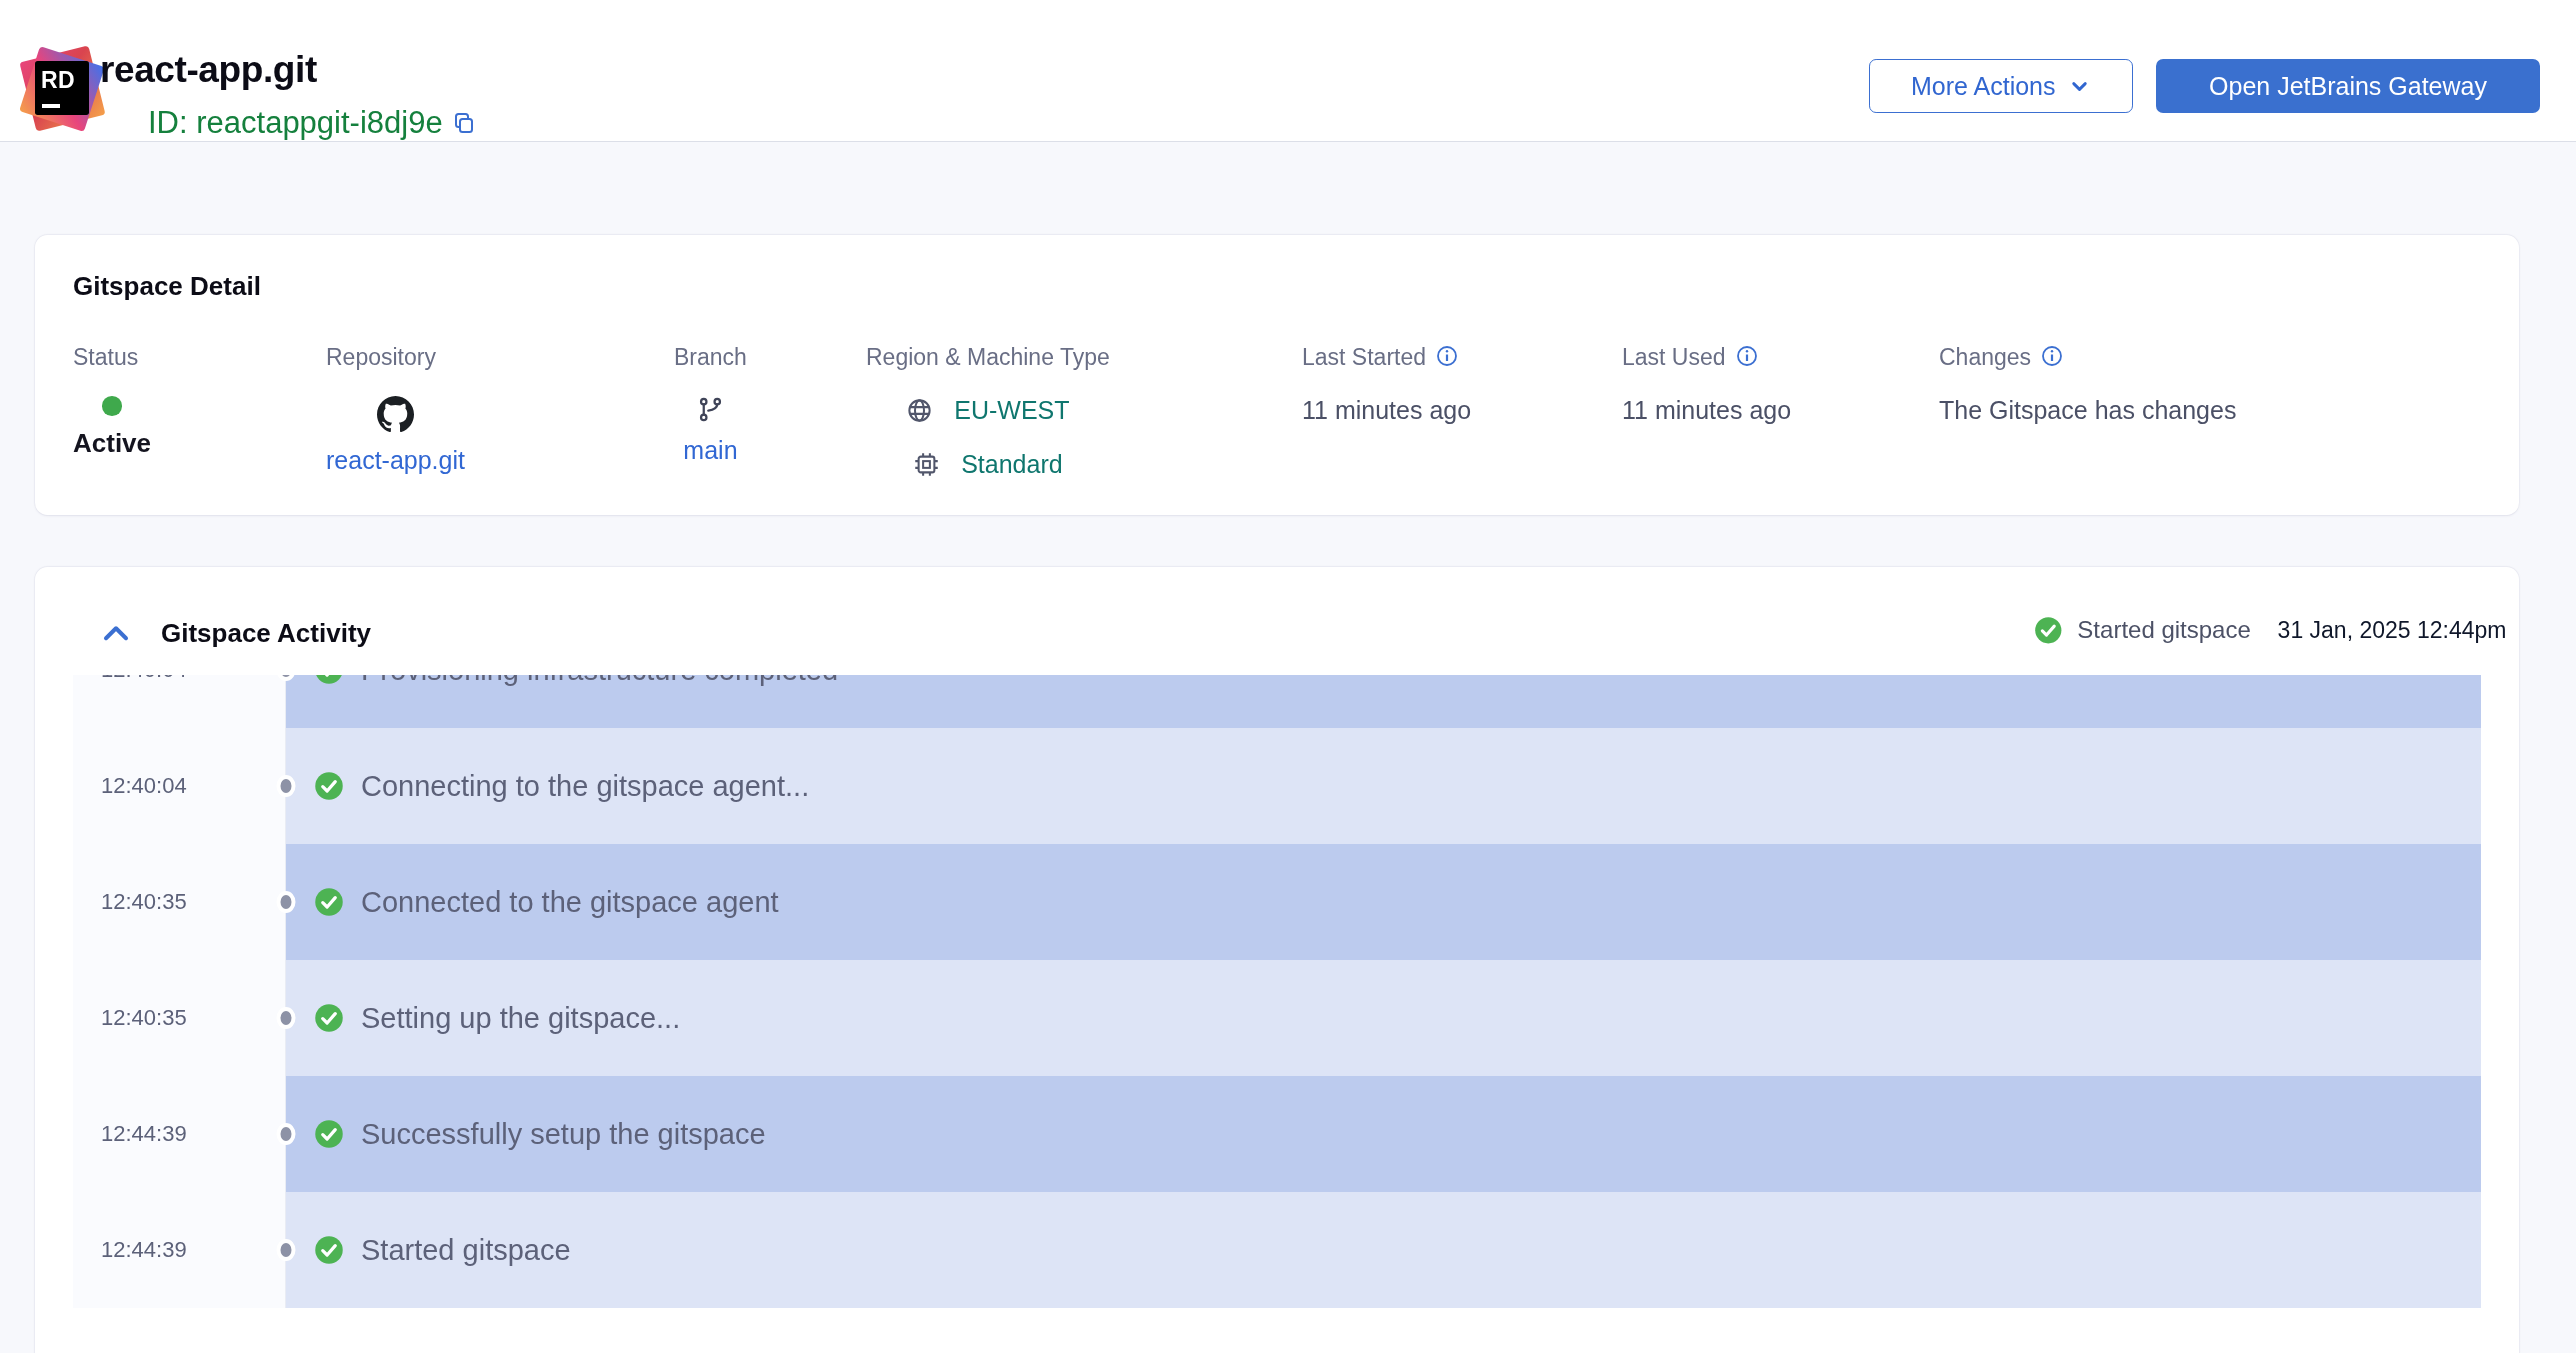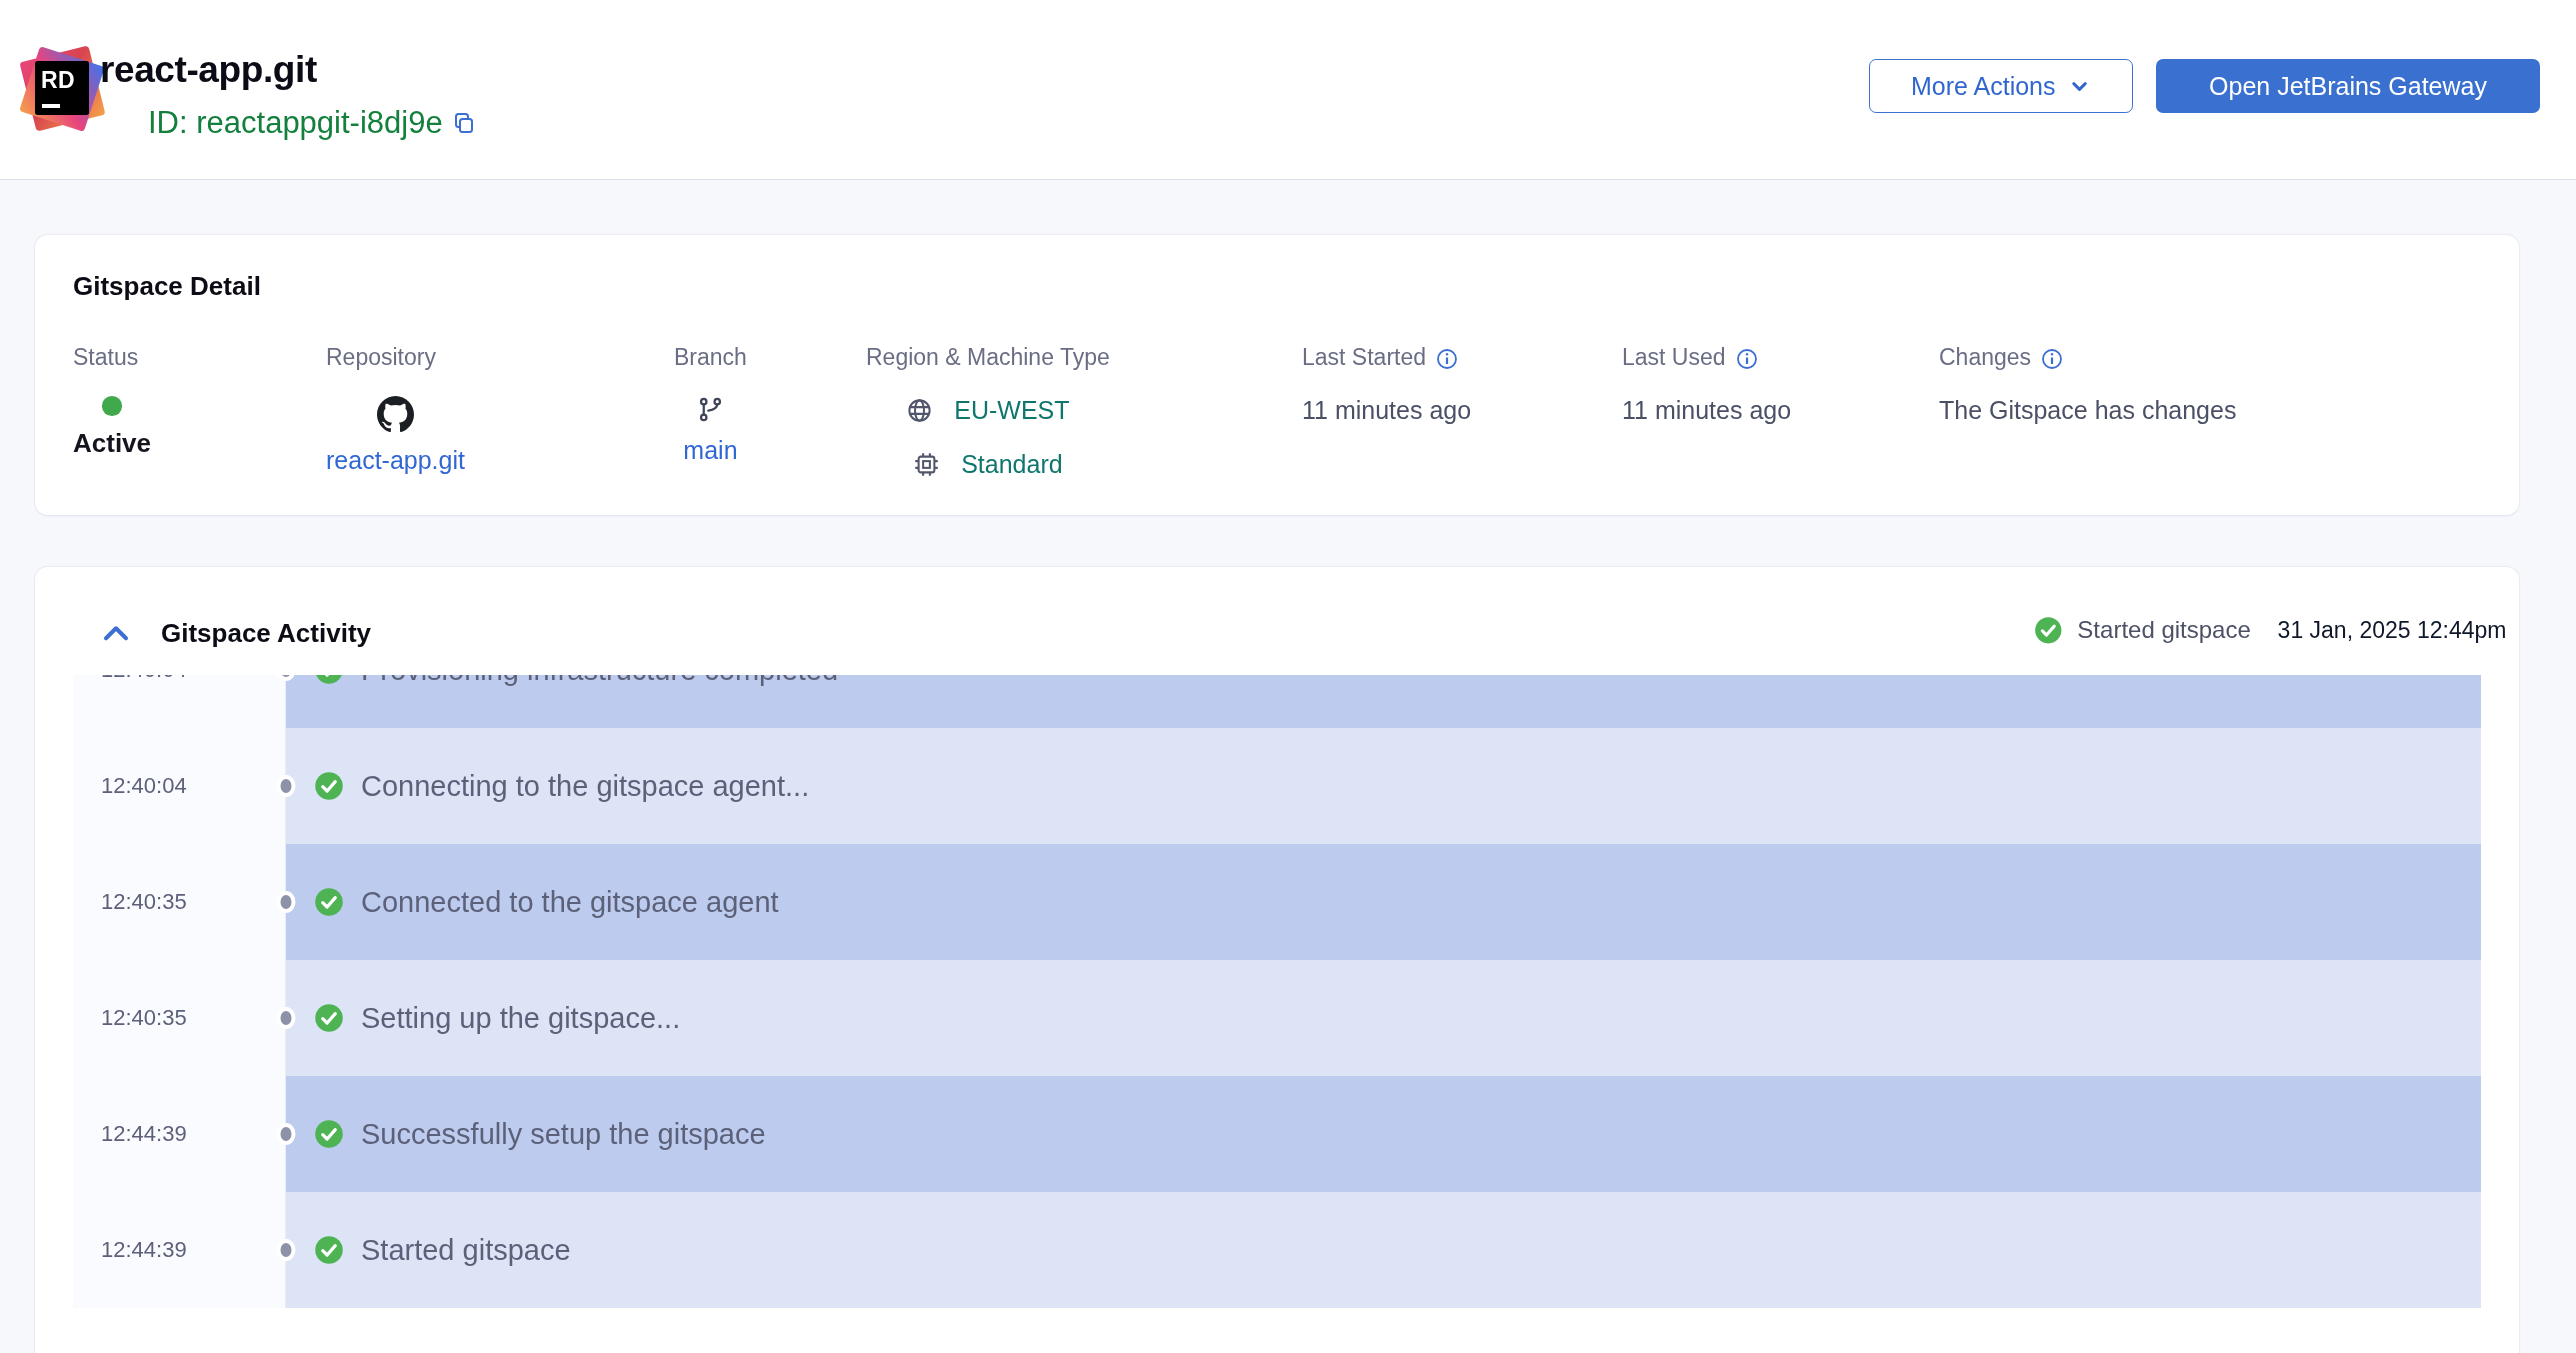--- a/index.html
+++ b/index.html
@@ -1,20 +1,20 @@
 <!DOCTYPE html>
 <html style="font-size:14.3px"><head>
 <meta charset="utf-8">
 <style>
   * { margin:0; padding:0; box-sizing:border-box; }
   html,body { width:2576px; height:1353px; overflow:hidden; }
   body { background:#f7f8fc; font-family:"Liberation Sans", sans-serif; color:#15151f; position:relative; }
 
   
-  .topbar { position:absolute; left:0; top:0; width:2576px; height:180px; background:#ffffff; border-bottom:1.8px solid #dcdfe8; }
+  .topbar { position:absolute; left:0; top:0; width:2576px; height:142px; background:#ffffff; border-bottom:1.8px solid #dcdfe8; }
   .logo { position:absolute; left:21.4px; top:48px; width:82px; height:82px; }
   .logo .shard-a { position:absolute; inset:5.4px; background:linear-gradient(140deg,#e8457c 0%,#d9444f 45%,#f5a04a 100%); transform:rotate(-14deg); border-radius:3.6px; }
   .logo .shard-b { position:absolute; inset:7.1px; background:linear-gradient(40deg,#f5a04a 0%,#e8457c 45%,#3d73ee 100%); transform:rotate(18deg); border-radius:3.6px; }
   .logo .plate { position:absolute; left:13.4px; top:13.4px; width:54px; height:54px; background:#000; border-radius:2.7px; color:#fff; font-weight:700; font-size:23px; padding:5.4px 0 0 6.2px; letter-spacing:0.4px; }
   .logo .plate .underscore { position:absolute; left:7.1px; bottom:7.1px; width:18px; height:4.5px; background:#fff; }
   .page-title { position:absolute; left:100px; top:49px; font-size:37px; font-weight:700; color:#0c0c16; letter-spacing:-0.4px; }
   .id-row { position:absolute; left:101px; top:105px; display:flex; align-items:center; gap:9px; }
   .id-text { font-size:31px; color:#15803d;margin-left:47px; }
   .hdr-actions { position:absolute; right:36px; top:59px; display:flex; align-items:center; gap:23px; }
   .btn { height:54px; border-radius:7.1px; display:flex; align-items:center; justify-content:center; font-weight:400; font-size:25px; cursor:pointer; }
@@ -22,21 +22,21 @@
   .btn-solid { width:384px; background:#3a70cf; border:none; color:#ffffff; }
 
   
   .card { position:absolute; left:35px; width:2484px; background:#ffffff; border-radius:12.5px; box-shadow:0 0.9px 2.7px rgba(25,35,80,0.07), 0 0 0 0.9px rgba(25,35,80,0.03); }
   .card-detail { top:235px; height:280px; }
   .card-activity { top:567px; height:813px; }
 
   .card-title { position:absolute; left:38px; top:36px; font-size:26px; font-weight:700; color:#0c0c16; }
 
   .field { position:absolute; top:109px; }
-  .field .label { font-size:23px; color:#696e85; display:flex; align-items:flex-end; gap:9px; }
+  .field .label { font-size:23px; color:#696e85; display:flex; align-items:flex-start; gap:9px; }
   .field .value { margin-top:25px; font-size:25px; color:#4b5066; display:flex; align-items:center; gap:12.5px;flex-direction:column; }
   .f-status  { left:38px; }
   .f-repo    { left:291px; }
   .f-branch  { left:639px; }
   .f-region  { left:831px; }
   .f-started { left:1267px; }
   .f-used    { left:1587px; }
   .f-changes { left:1904px; }
   .status-dot { width:19.6px; height:19.6px; border-radius:50%; background:#3fa94c; }
   .status-val { font-size:26px; font-weight:700; color:#14141f; }

